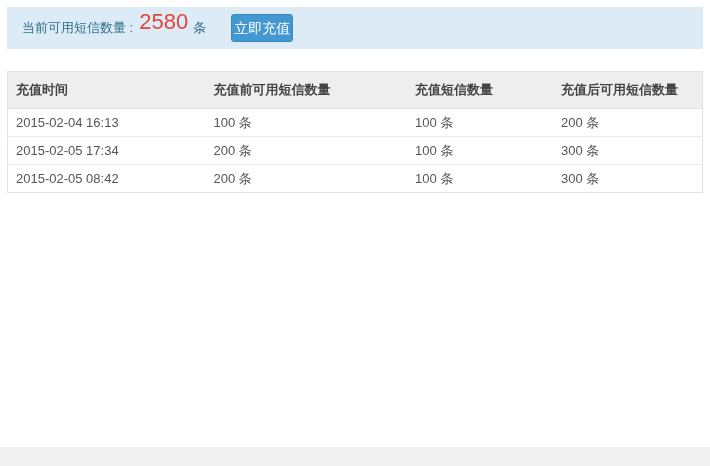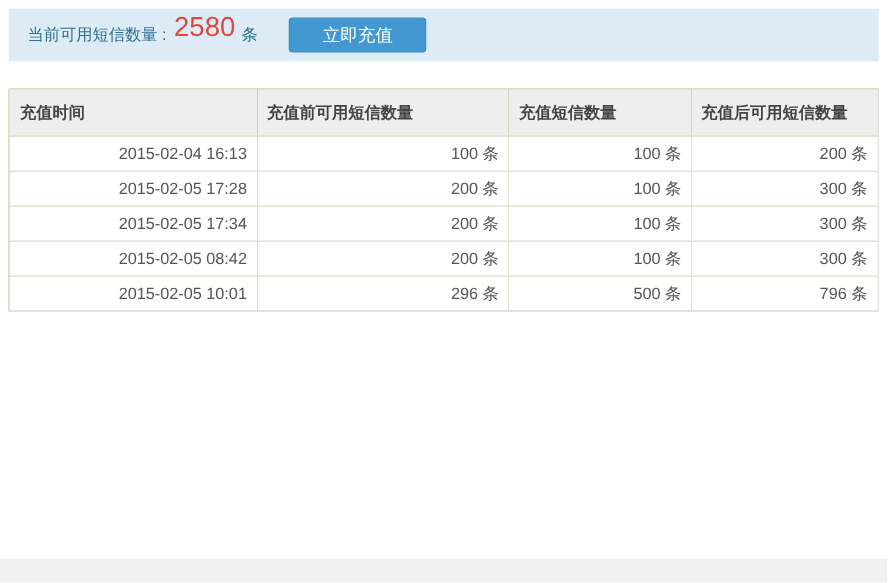--- a/index.html
+++ b/index.html
@@ -41,21 +41,21 @@
   }
   .info-unit { color: #31708f; font-size: 13px; }
   .recharge-btn {
     margin-left: 25px;
     background: #4398d2;
     color: #ffffff;
     border: 1px solid #3a8ac4;
     border-radius: 3px;
     font-size: 14px;
     line-height: 1;
-    padding: 6px 26px;
+    padding: 6px 2px;
     cursor: pointer;
     font-family: inherit;
   }
 
   .table-wrap { margin-top: 22px; }
   table.records {
     width: 100%;
     border-collapse: collapse;
     border: 1px solid #e2e2e2;
     font-size: 13px;
@@ -68,21 +68,20 @@
     color: #444444;
     height: 37px;
     padding: 0 8px;
     border-bottom: 1px solid #e2e2e2;
   }
   table.records tbody td {
     height: 28px;
     padding: 0 8px;
     color: #555555;
     background: #ffffff;
-    text-align: right;
   }
   table.records tbody tr + tr td { border-top: 1px solid #ebebeb; }
 
   .footer-strip {
     position: absolute;
     left: 0; right: 0; bottom: 0;
     height: 19px;
     background: #f0f0f0;
   }
 </style>
@@ -116,42 +115,30 @@
           </tr>
       </thead>
       <tbody>
           <tr>
             <td>2015-02-04 16:13</td>
             <td>100 条</td>
             <td>100 条</td>
             <td>200 条</td>
           </tr>
           <tr>
-            <td>2015-02-05 17:28</td>
-            <td>200 条</td>
-            <td>100 条</td>
-            <td>300 条</td>
-          </tr>
-          <tr>
             <td>2015-02-05 17:34</td>
             <td>200 条</td>
             <td>100 条</td>
             <td>300 条</td>
           </tr>
           <tr>
             <td>2015-02-05 08:42</td>
             <td>200 条</td>
             <td>100 条</td>
             <td>300 条</td>
           </tr>
-          <tr>
-            <td>2015-02-05 10:01</td>
-            <td>296 条</td>
-            <td>500 条</td>
-            <td>796 条</td>
-          </tr>
         </tbody>
     </table>
   </div>
 
 </div>
 
 <div class="footer-strip"></div>
 
 </body></html>

